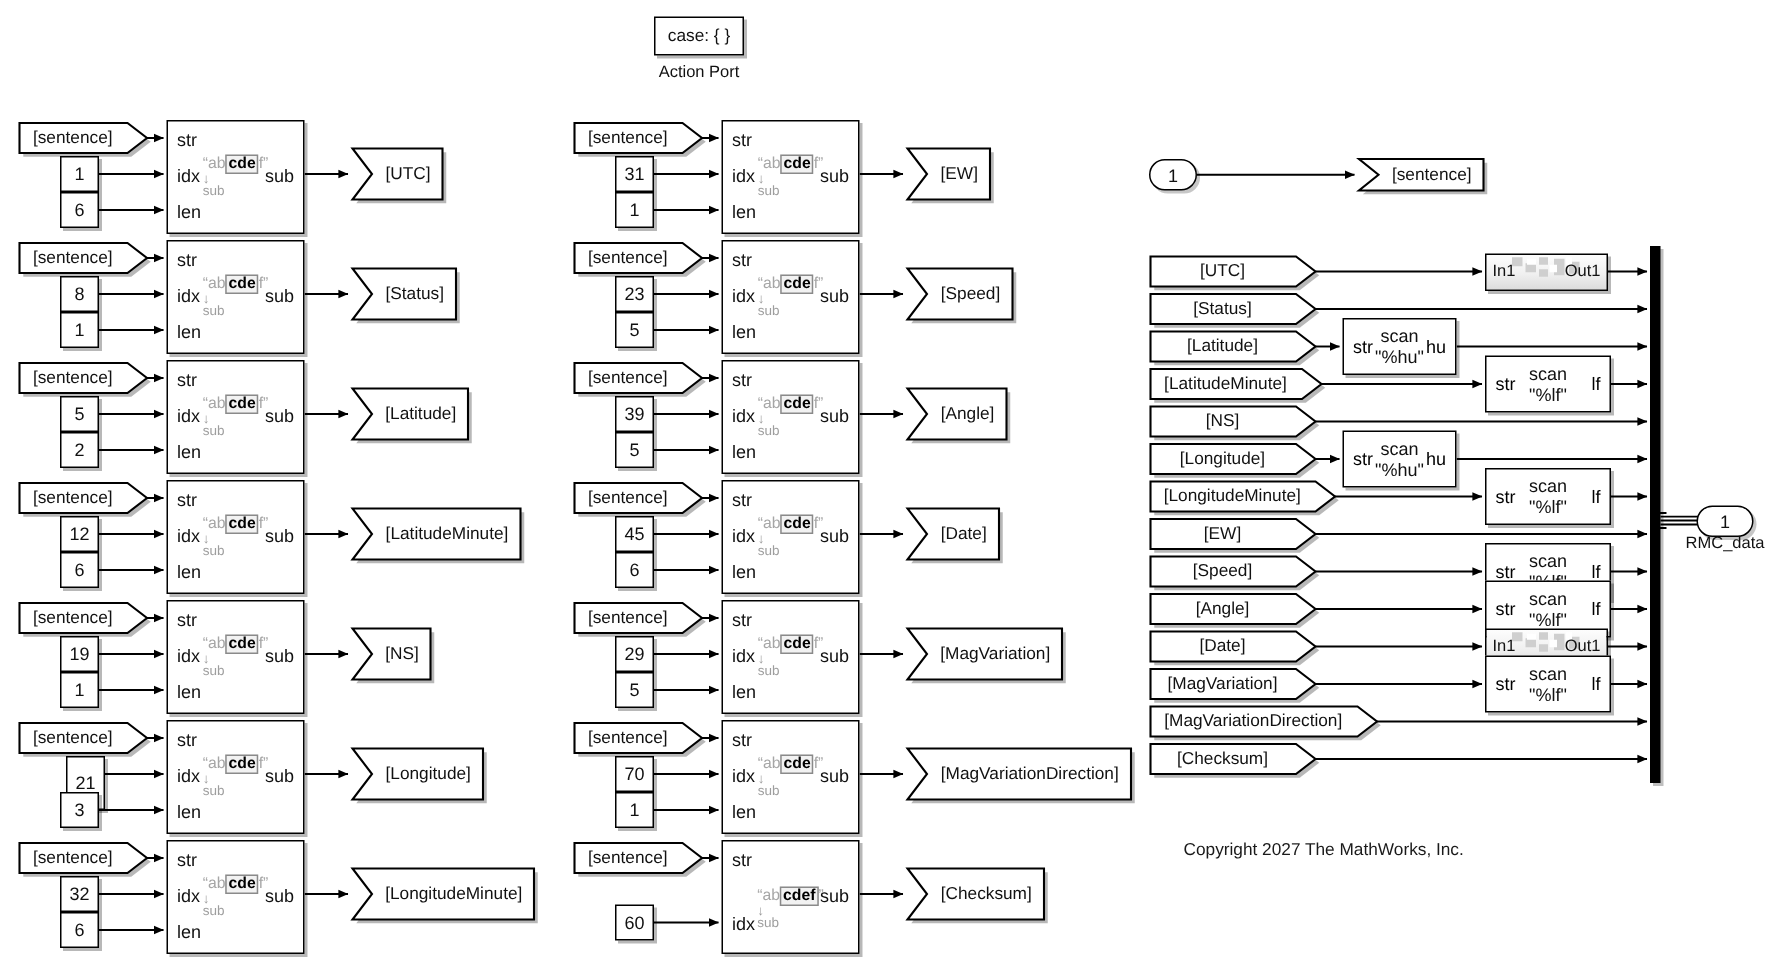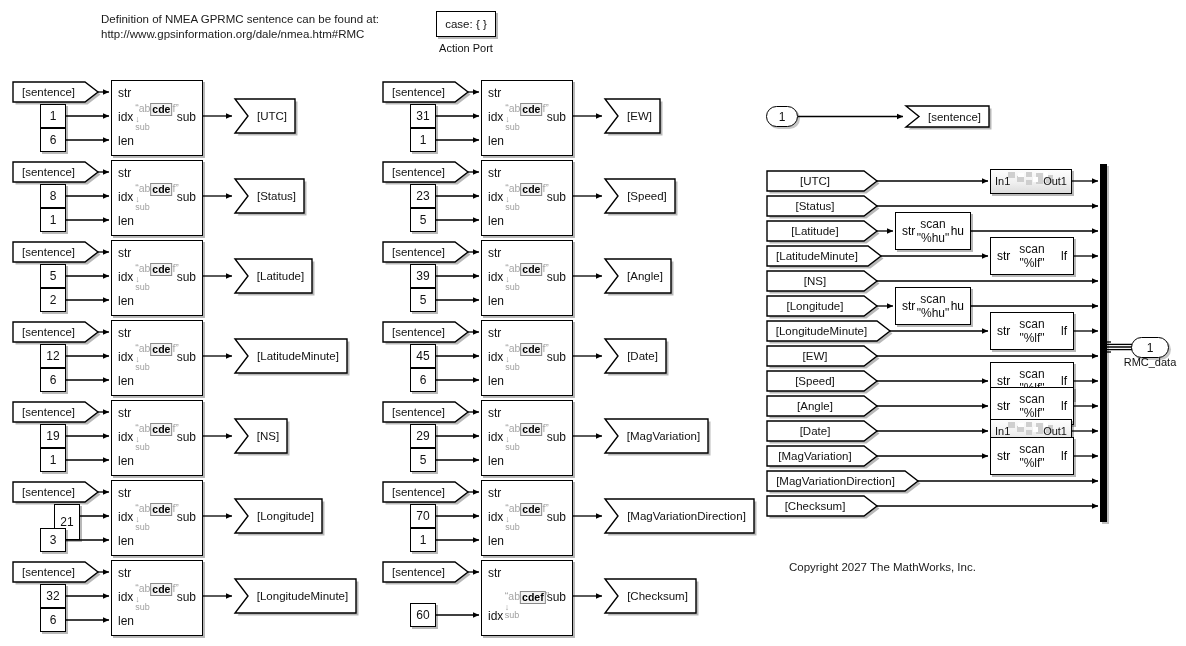--- a/index.html
+++ b/index.html
@@ -99,22 +99,20 @@
     box-shadow:2px 2px 0 0 rgba(0,0,0,0.25);
   }
 
   svg.wires{position:absolute;left:0;top:0;width:1186px;height:646px;pointer-events:none;}
 </style>
 </head>
 <body>
 
 <div class="canvas">
 
-  <div class="abs annot" style="left:101px;top:12px;width:300px;">Definition of NMEA GPRMC sentence can be found at:
-http://www.gpsinformation.org/dale/nmea.htm#RMC</div>
 
 
   <div class="abs annot" style="left:789px;top:560px;">Copyright 2027 The MathWorks, Inc.</div>
 
   <div class="actionport" style="left:436px;top:11px;width:60px;height:26px;">
     <span>case: { }</span>
   </div>
   <div class="blocklabel" style="left:406px;top:42px;width:120px;">Action Port</div>
 
   <svg class="wires">
@@ -378,21 +376,21 @@
           <span class="subword">sub</span>
        </span>
       </div>
       <div class="tagwrap" style="left: 12px; top: 481px; width: 87px; height: 22px;">
         <svg class="flagsvg" width="91" height="26">
        <polygon points="1,1 73,1 86,11 73,21 1,21" transform="translate(2.5,2.5)" fill="rgba(0,0,0,0.28)" stroke="none"></polygon>
        <polygon points="1,1 73,1 86,11 73,21 1,21" fill="#fff" stroke="#000" stroke-width="1.4"></polygon>
      </svg>
      <div class="tag" style="padding-right:14px;">[sentence]</div>
       </div>
-      <div class="const" style="left: 54px; top: 504px; width: 26px; height: 36px;">
+      <div class="const" style="left: 44px; top: 504px; width: 26px; height: 36px;">
         <span>21</span>
       </div>
       <div class="const" style="left: 40px; top: 528px; width: 26px; height: 24px;">
         <span>3</span>
       </div>
       <div class="tagwrap" style="left: 234px; top: 498px; width: 89px; height: 36px;">
         <svg class="flagsvg" width="93" height="40">
        <polygon points="1,1 88,1 88,35 1,35 14,18" transform="translate(2.5,2.5)" fill="rgba(0,0,0,0.28)" stroke="none"></polygon>
        <polygon points="1,1 88,1 88,35 1,35 14,18" fill="#fff" stroke="#000" stroke-width="1.4"></polygon>
      </svg>

